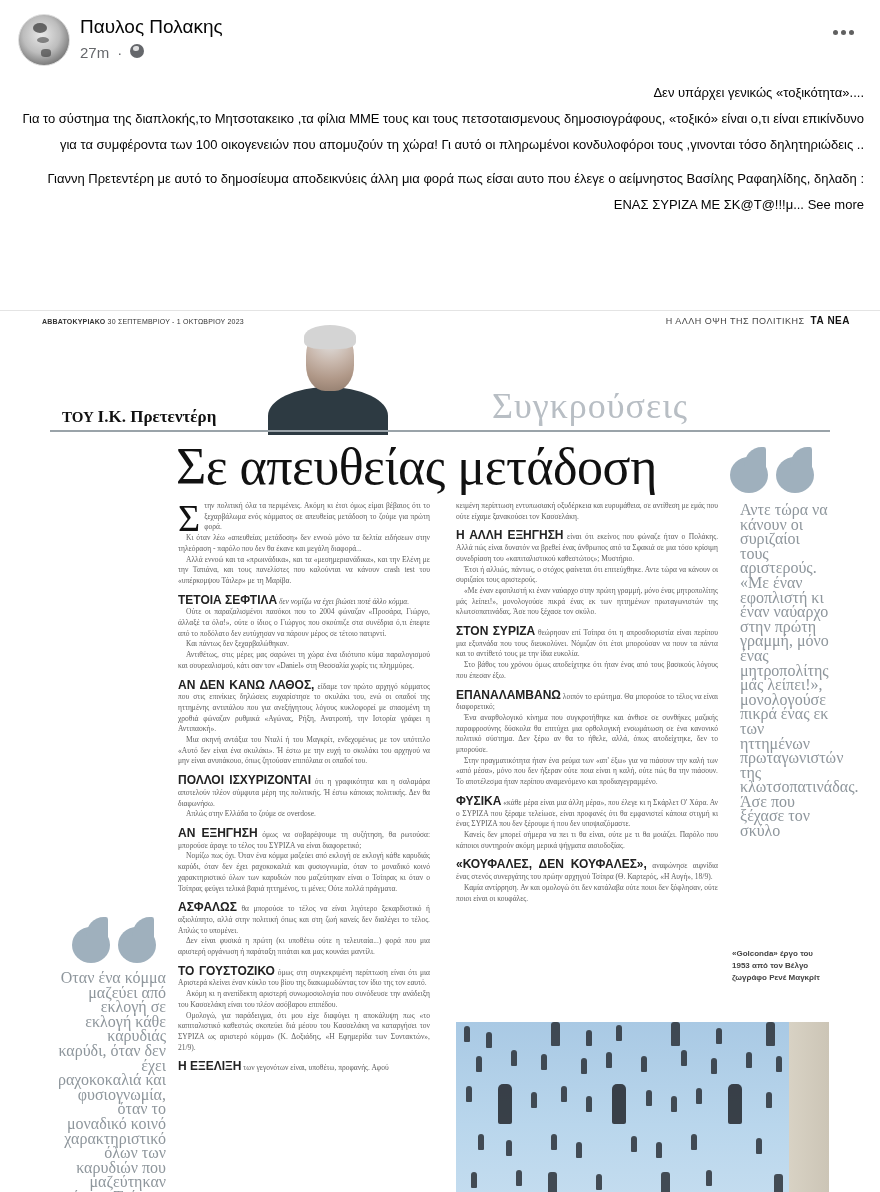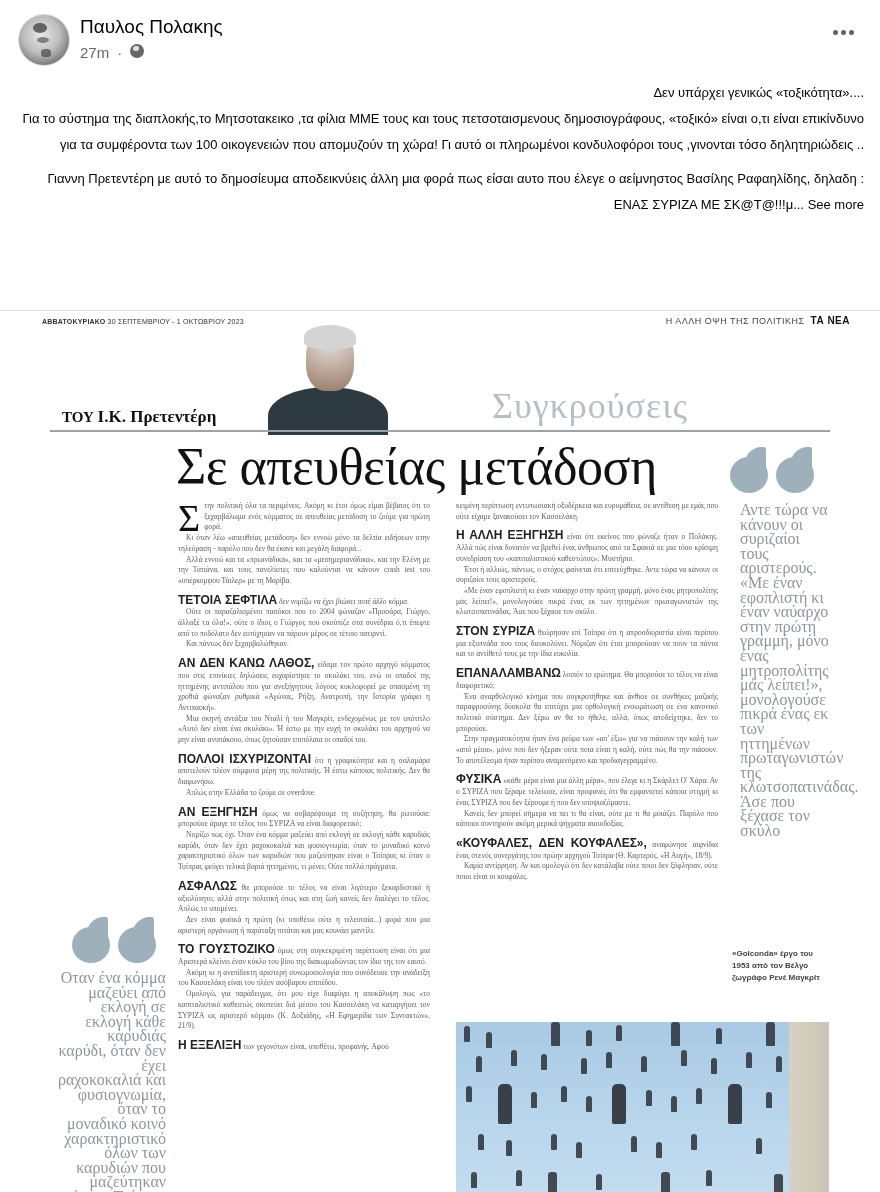--- a/index.html
+++ b/index.html
@@ -122,40 +122,42 @@
   <div class="pull-quote" style="left:58px;top:660px;width:108px;text-align:right">Οταν ένα κόμμα μαζεύει από εκλογή σε εκλογή κάθε καρυδιάς καρύδι, όταν δεν έχει ραχοκοκαλιά και φυσιογνωμία, όταν το μοναδικό κοινό χαρακτηριστικό όλων των καρυδιών που μαζεύτηκαν είναι ο Τσίπρας κι όταν</div>
 
   <div class="col" style="left:178px;top:190px;width:252px">
     <span class="dropcap">Σ</span>
     <p style="text-indent:0">την πολιτική όλα τα περιμένεις. Ακόμη κι έτσι όμως είμαι βέβαιος ότι το ξεχαρβάλωμα ενός κόμματος σε απευθείας μετάδοση το ζούμε για πρώτη φορά.</p>
     <p>Κι όταν λέω «απευθείας μετάδοση» δεν εννοώ μόνο τα δελτία ειδήσεων στην τηλεόραση - παρόλο που δεν θα έκανε και μεγάλη διαφορά...</p>
     <p>Αλλά εννοώ και τα «πρωινάδικα», και τα «μεσημεριανάδικα», και την Ελένη με την Τατιάνα, και τους πανελίστες που καλούνται να κάνουν crash test του «υπέρκομψου Τάιλερ» με τη Μαρίβα.</p>
     <p class="lead"><span class="kw">ΤΕΤΟΙΑ ΣΕΦΤΙΛΑ</span><i> δεν νομίζω να έχει βιώσει ποτέ άλλο κόμμα.</i></p>
     <p>Ούτε οι παραζαλισμένοι πασόκοι που το 2004 φώναζαν «Προσάρα, Γιώργο, άλλαξέ τα όλα!», ούτε ο ίδιος ο Γιώργος που σκούπιζε στα συνέδρια ό,τι έπεφτε από το ποδόλατο δεν ευτύχησαν να πάρουν μέρος σε τέτοιο πατιρντί.</p>
     <p>Και πάντως δεν ξεχαρβαλώθηκαν.</p>
+    <p>Αντιθέτως, στις μέρες μας σαρώνει τη χώρα ένα ιδιότυπο κύμα παραλογισμού και σουρεαλισμού, κάτι σαν τον «Daniel» στη Θεσσαλία χωρίς τις πλημμύρες.</p>
     <p class="lead"><span class="kw">ΑΝ ΔΕΝ ΚΑΝΩ ΛΑΘΟΣ,</span><span> είδαμε τον πρώτο αρχηγό κόμματος που στις επινίκιες δηλώσεις ευχαρίστησε το σκυλάκι του, ενώ οι οπαδοί της ηττημένης αντιπάλου που για ανεξήγητους λόγους κυκλοφορεί με σπασμένη τη χροθιά φώναζαν ρυθμικά «Αγώνας, Ρήξη, Ανατροπή, την Ιστορία γράφει η Αντιπαοκή».</span></p>
     <p>Μια σκηνή αντάξια του Νταλί ή του Μαγκρίτ, ενδεχομένως με τον υπότιτλο «Αυτό δεν είναι ένα σκυλάκι». Ή έστω με την ευχή το σκυλάκι του αρχηγού να μην είναι ανυπάκουο, όπως ζητούσαν επιπόλαια οι οπαδοί του.</p>
     <p class="lead"><span class="kw">ΠΟΛΛΟΙ ΙΣΧΥΡΙΖΟΝΤΑΙ</span><span> ότι η γραφικότητα και η σαλαμάρα αποτελούν πλέον σύμφυτα μέρη της πολιτικής. Ή έστω κάποιας πολιτικής. Δεν θα διαφωνήσω.</span></p>
     <p>Απλώς στην Ελλάδα το ζούμε σε overdose.</p>
     <p class="lead"><span class="kw">ΑΝ ΕΞΗΓΗΣΗ</span><span> όμως να σοβαρέψουμε τη συζήτηση, θα ρωτούσα: μπορούσε άραγε το τέλος του ΣΥΡΙΖΑ να είναι διαφορετικό;</span></p>
     <p>Νομίζω πως όχι. Όταν ένα κόμμα μαζεύει από εκλογή σε εκλογή κάθε καρυδιάς καρύδι, όταν δεν έχει ραχοκοκαλιά και φυσιογνωμία, όταν το μοναδικό κοινό χαρακτηριστικό όλων των καρυδιών που μαζεύτηκαν είναι ο Τσίπρας κι όταν ο Τσίπρας φεύγει τελικά βαριά ηττημένος, τι μένει; Ούτε πολλά πράγματα.</p>
     <p class="lead"><span class="kw">ΑΣΦΑΛΩΣ</span><span> θα μπορούσε το τέλος να είναι λιγότερο ξεκαρδιστικό ή αξιολύπητο, αλλά στην πολιτική όπως και στη ζωή κανείς δεν διαλέγει το τέλος. Απλώς το υπομένει.</span></p>
     <p>Δεν είναι φυσικά η πρώτη (κι υποθέτω ούτε η τελευταία...) φορά που μια αριστερή οργάνωση ή παράταξη πιτάται και μας κουνάει μαντίλι.</p>
     <p class="lead"><span class="kw">ΤΟ ΓΟΥΣΤΟΖΙΚΟ</span><span> όμως στη συγκεκριμένη περίπτωση είναι ότι μια Αριστερά κλείνει έναν κύκλο του βίου της διακωμωδώντας τον ίδιο της τον εαυτό.</span></p>
     <p>Ακόμη κι η ανεπίδεκτη αριστερή συνωμοσιολογία που συνόδευσε την ανάδειξη του Κασσελάκη είναι του πλέον ασόβαρου επιπέδου.</p>
     <p>Ομολογώ, για παράδειγμα, ότι μου είχε διαφύγει η αποκάλυψη πως «το καπιταλιστικό καθεστώς σκοπεύει διά μέσου του Κασσελάκη να καταργήσει τον ΣΥΡΙΖΑ ως αριστερό κόμμα» (Κ. Δοξιάδης, «Η Εφημερίδα των Συντακτών», 21/9).</p>
     <p class="lead"><span class="kw">Η ΕΞΕΛΙΞΗ</span><span> των γεγονότων είναι, υποθέτω, προφανής. Αφού</span></p>
   </div>
 
   <div class="col" style="left:456px;top:190px;width:262px">
     <p style="text-indent:0">κειμένη περίπτωση εντυπωσιακή οξυδέρκεια και ευρυμάθεια, σε αντίθεση με εμάς που ούτε είχαμε ξανακούσει τον Κασσελάκη.</p>
     <p class="lead"><span class="kw">Η ΑΛΛΗ ΕΞΗΓΗΣΗ</span><span> είναι ότι εκείνος που φώναζε ήταν ο Πολάκης. Αλλά πώς είναι δυνατόν να βρεθεί ένας άνθρωπος από τα Σφακιά σε μια τόσο κρίσιμη συνεδρίαση του «καπιταλιστικού καθεστώτος»; Μυστήριο.</span></p>
     <p>Έτσι ή αλλιώς, πάντως, ο στόχος φαίνεται ότι επιτεύχθηκε. Αντε τώρα να κάνουν οι συριζαίοι τους αριστερούς.</p>
     <p>«Με έναν εφοπλιστή κι έναν ναύαρχο στην πρώτη γραμμή, μόνο ένας μητροπολίτης μάς λείπει!», μονολογούσε πικρά ένας εκ των ηττημένων πρωταγωνιστών της κλωτσοπατινάδας. Άσε που ξέχασε τον σκύλο.</p>
     <p class="lead"><span class="kw">ΣΤΟΝ ΣΥΡΙΖΑ</span><span> θεώρησαν επί Τσίπρα ότι η απροσδιοριστία είναι περίπου μια εξυπνάδα που τους διευκολύνει. Νόμιζαν ότι έτσι μπορούσαν να πουν τα πάντα και το αντίθετό τους με την ίδια ευκολία.</span></p>
+    <p>Στο βάθος του χρόνου όμως αποδείχτηκε ότι ήταν ένας από τους βασικούς λόγους που έπεσαν έξω.</p>
     <p class="lead"><span class="kw">ΕΠΑΝΑΛΑΜΒΑΝΩ</span><span> λοιπόν το ερώτημα. Θα μπορούσε το τέλος να είναι διαφορετικό;</span></p>
     <p>Ένα αναρθολογικό κίνημα που συγκροτήθηκε και άνθισε σε συνθήκες μαζικής παραφροσύνης δύσκολα θα επιτύχει μια ορθολογική ενσωμάτωση σε ένα κανονικό πολιτικό σύστημα. Δεν ξέρω αν θα το ήθελε, αλλά, όπως αποδείχτηκε, δεν το μπορούσε.</p>
     <p>Στην πραγματικότητα ήταν ένα ρεύμα των «απ' έξω» για να πιάσουν την καλή των «από μέσα», μόνο που δεν ήξεραν ούτε ποια είναι η καλή, ούτε πώς θα την πιάσουν. Το αποτέλεσμα ήταν περίπου αναμενόμενο και προδιαγεγραμμένο.</p>
     <p class="lead"><span class="kw">ΦΥΣΙΚΑ</span><span> «κάθε μέρα είναι μια άλλη μέρα», που έλεγε κι η Σκάρλετ Ο' Χάρα. Αν ο ΣΥΡΙΖΑ που ξέραμε τελείωσε, είναι προφανές ότι θα εμφανιστεί κάποια στιγμή κι ένας ΣΥΡΙΖΑ που δεν ξέρουμε ή που δεν υποψιαζόμαστε.</span></p>
     <p>Κανείς δεν μπορεί σήμερα να πει τι θα είναι, ούτε με τι θα μοιάζει. Παρόλο που κάποιοι συντηρούν ακόμη μερικά ψήγματα αισιοδοξίας.</p>
     <p class="lead"><span class="kw">«ΚΟΥΦΑΛΕΣ, ΔΕΝ ΚΟΥΦΑΛΕΣ»,</span><span> αναφώνησε αιφνίδια ένας στενός συνεργάτης του πρώην αρχηγού Τσίπρα (Θ. Καρτερός, «Η Αυγή», 18/9).</span></p>
     <p>Καμία αντίρρηση. Αν και ομολογώ ότι δεν κατάλαβα ούτε ποιοι δεν ξόφλησαν, ούτε ποιοι είναι οι κουφάλες.</p>
   </div>
 
   <div class="caption">«Golconda» έργο του 1953 από τον Βέλγο ζωγράφο Ρενέ Μαγκρίτ</div>

